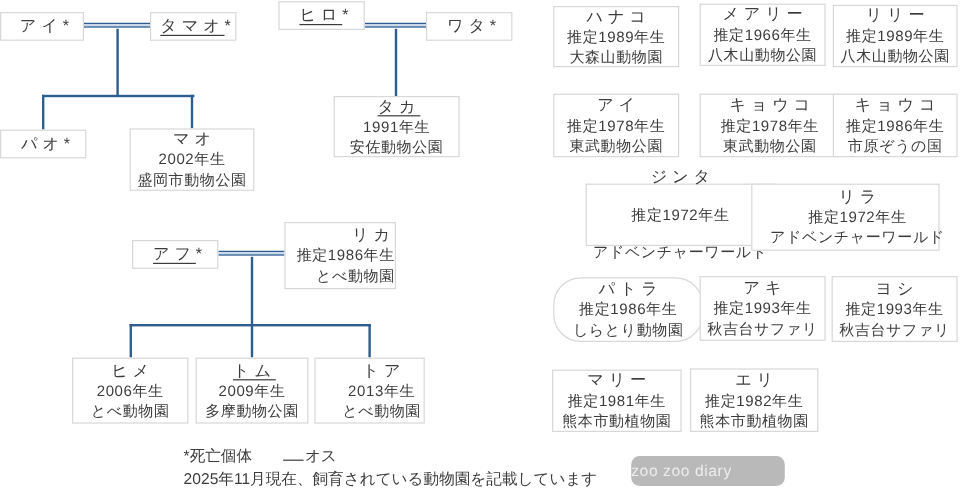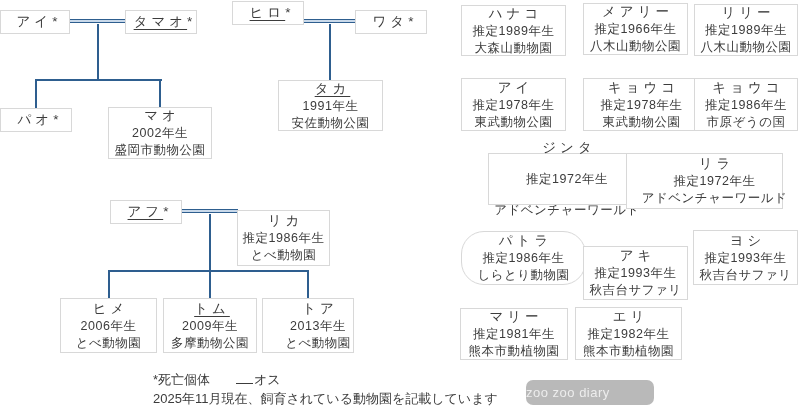--- a/index.html
+++ b/index.html
@@ -81,21 +81,21 @@
 
   <div class="dline" style="left:181px;top:209px;width:57px;"></div>
   <div class="vline" style="left:209px;top:214px;height:84px;"></div>
   <div class="hline" style="left:108px;top:270px;width:201px;"></div>
   <div class="vline" style="left:108px;top:270px;height:28px;"></div>
   <div class="vline" style="left:307px;top:270px;height:28px;"></div>
 
   <div class="pbox male" style="left:110px;top:200px;width:72px;height:24px;">
     <div class="nm"><span class="nm-t">アフ</span><span class="mk">*</span></div>
   </div>
-  <div class="pbox" style="left:237px;top:210px;width:93px;height:56px;">
+  <div class="pbox" style="left:237px;top:185px;width:93px;height:56px;align-items:flex-end;">
     <div class="nm"><span class="nm-t">リカ</span></div>
     <div class="ln">推定1986年生</div>
     <div class="ln">とべ動物園</div>
   </div>
   <div class="pbox" style="left:60px;top:298px;width:97px;height:55px;">
     <div class="nm"><span class="nm-t">ヒメ</span></div>
     <div class="ln">2006年生</div>
     <div class="ln">とべ動物園</div>
   </div>
   <div class="pbox male" style="left:163px;top:298px;width:94px;height:55px;">
@@ -150,21 +150,21 @@
     <div class="nm"><span class="nm-t">リラ</span></div>
     <div class="ln">推定1972年生</div>
     <div class="ln">アドベンチャーワールド</div>
   </div>
 
   <div class="pbox" style="left:461px;top:231px;width:125px;height:54px;border-radius:23px;">
     <div class="nm"><span class="nm-t">パトラ</span></div>
     <div class="ln">推定1986年生</div>
     <div class="ln">しらとり動物園</div>
   </div>
-  <div class="pbox" style="left:583px;top:230px;width:105px;height:54px;margin-top:16px;">
+  <div class="pbox" style="left:583px;top:230px;width:105px;height:54px;">
     <div class="nm"><span class="nm-t">アキ</span></div>
     <div class="ln">推定1993年生</div>
     <div class="ln">秋吉台サファリ</div>
   </div>
   <div class="pbox" style="left:693px;top:230px;width:105px;height:55px;">
     <div class="nm"><span class="nm-t">ヨシ</span></div>
     <div class="ln">推定1993年生</div>
     <div class="ln">秋吉台サファリ</div>
   </div>
 

